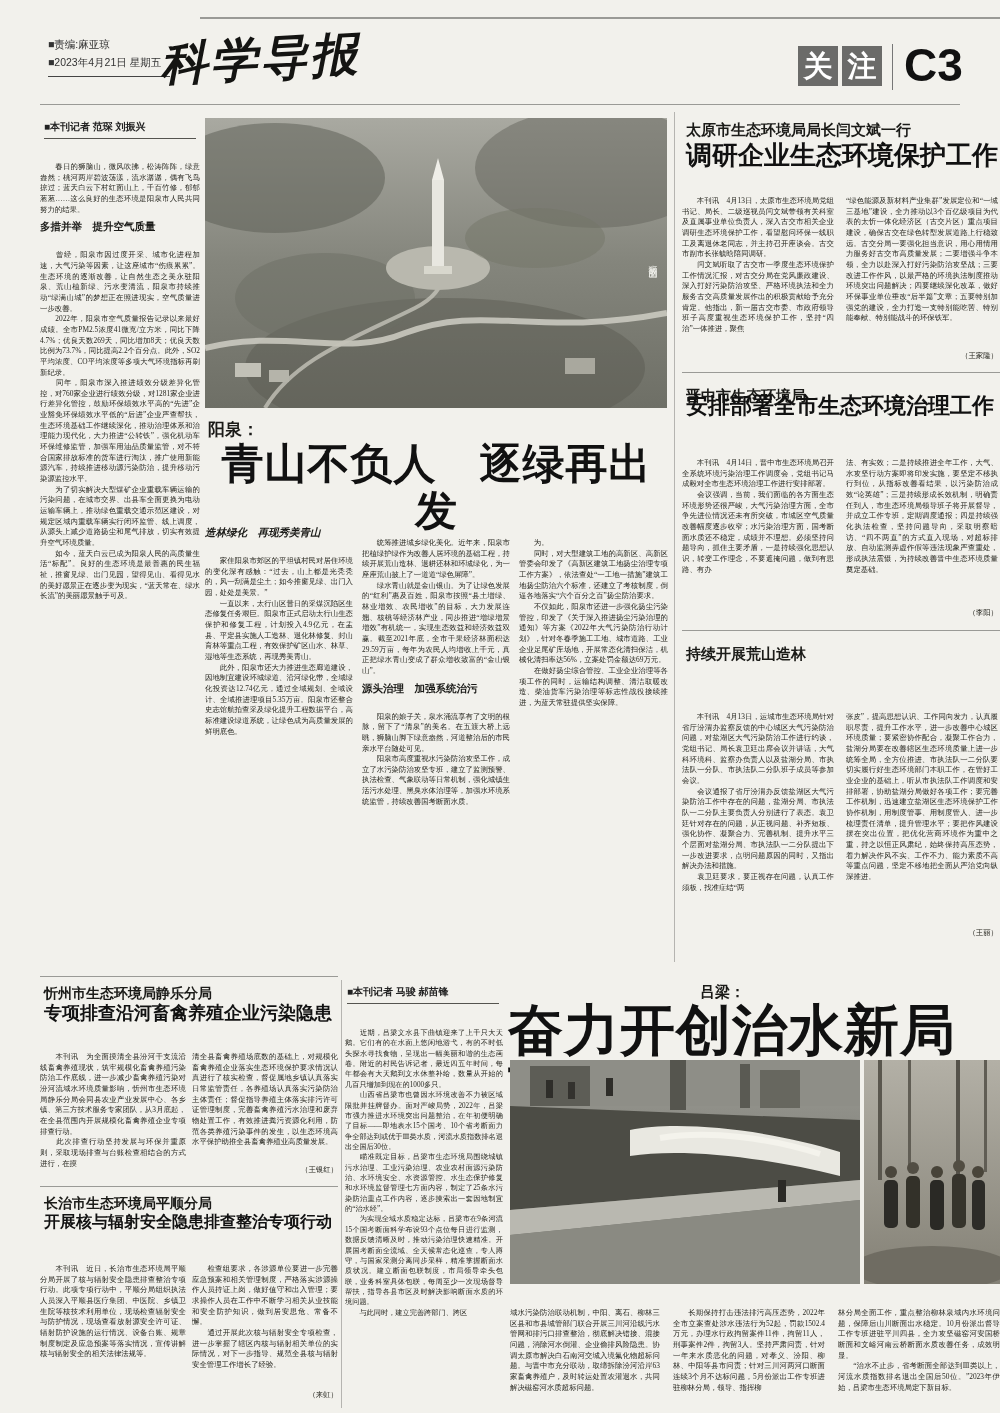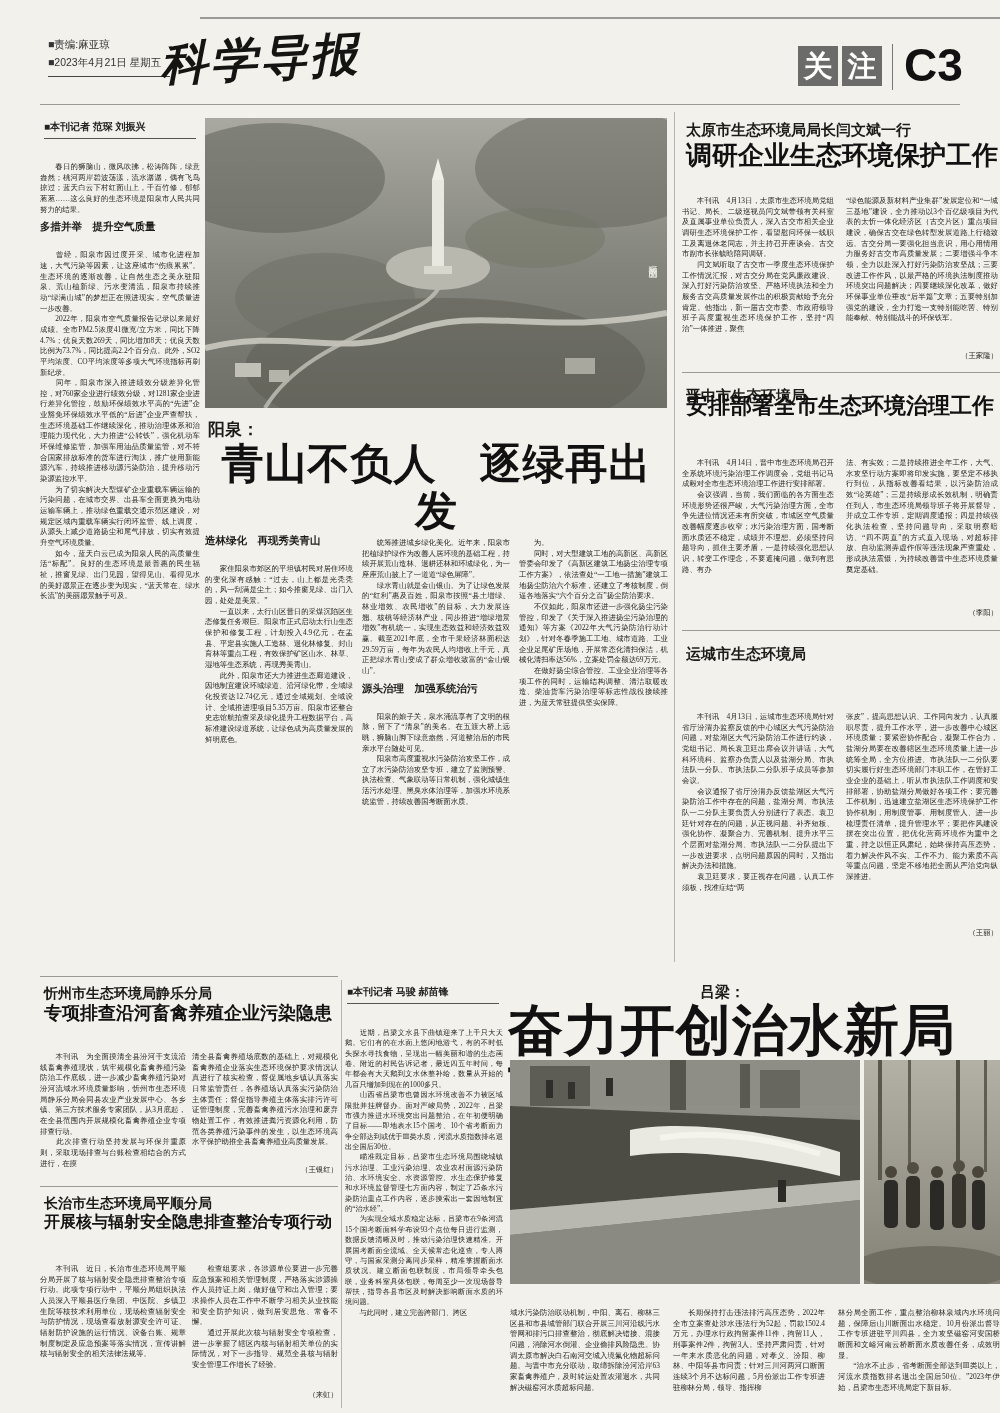--- a/index.html
+++ b/index.html
@@ -79,21 +79,21 @@
       <rect x="360" y="240" width="30" height="16" fill="#a9a89e"></rect>
       <ellipse cx="330" cy="120" rx="70" ry="30" fill="#747568" opacity="0.5"></ellipse>
     </svg>
     <div class="abs vlabel" style="right:8px;top:140px;">狮脑山</div>
   </div>
 
   <div class="abs kicker" style="left:208px;top:418px;font-size:17px;">阳泉：</div>
   <div class="abs headline" style="left:205px;top:440px;width:463px;font-size:42px;text-align:center;letter-spacing:1px;">青山不负人　逐绿再出发</div>
 
   <div class="abs" style="left:205px;top:522px;width:148px;height:438px;overflow:hidden;">
-    <div class="subhead" style="margin-top:12px;">造林绿化　再现秀美青山</div>
+    <div class="subhead" style="margin-top:4px;font-style:italic;">造林绿化　再现秀美青山</div>
     <div class="body-text">　　家住阳泉市郊区的平坦镇村民对居住环境的变化深有感触：“过去，山上都是光秃秃的，风一刮满是尘土；如今推窗见绿、出门入园，处处是美景。”
 　　一直以来，太行山区昔日的采煤沉陷区生态修复任务艰巨。阳泉市正式启动太行山生态保护和修复工程，计划投入4.9亿元，在盂县、平定县实施人工造林、退化林修复、封山育林等重点工程，有效保护矿区山水、林草、湿地等生态系统，再现秀美青山。
 　　此外，阳泉市还大力推进生态廊道建设，因地制宜建设环城绿道、沿河绿化带，全域绿化投资达12.74亿元，通过全域规划、全域设计、全域推进理项目5.35万亩。阳泉市还整合史志馆航拍查采及绿化提升工程数据平台，高标准建设绿道系统，让绿色成为高质量发展的鲜明底色。</div>
   </div>
   <div class="abs" style="left:362px;top:522px;width:148px;height:438px;overflow:hidden;">
     <div class="body-text">　　统筹推进城乡绿化美化。近年来，阳泉市把植绿护绿作为改善人居环境的基础工程，持续开展荒山造林、退耕还林和环城绿化，为一座座荒山披上了一道道“绿色屏障”。
 　　绿水青山就是金山银山。为了让绿色发展的“红利”惠及百姓，阳泉市按照“县土增绿、林业增效、农民增收”的目标，大力发展连翘、核桃等经济林产业，同步推进“增绿增景增效”有机统一，实现生态效益和经济效益双赢。截至2021年底，全市干果经济林面积达29.59万亩，每年为农民人均增收上千元，真正把绿水青山变成了群众增收致富的“金山银山”。</div>
     <div class="subhead">源头治理　加强系统治污</div>
     <div class="body-text">　　阳泉的娘子关，泉水涌流享有了文明的根脉，留下了“清泉”的美名。在五渡大桥上远眺，狮脑山脚下绿意盎然，河道整治后的市民亲水平台随处可见。
 　　阳泉市高度重视水污染防治攻坚工作，成立了水污染防治攻坚专班，建立了监测预警、执法检查、气象联动等日常机制，强化城镇生活污水处理、黑臭水体治理等，加强水环境系统监管，持续改善国考断面水质。</div>
@@ -116,21 +116,21 @@
   <div class="abs rule" style="left:682px;top:372px;width:318px;height:1px;"></div>
 
   <div class="abs kicker" style="left:686px;top:387px;font-size:15px;">晋中市生态环境局</div>
   <div class="abs headline" style="left:686px;top:394px;width:314px;font-size:22px;">安排部署全市生态环境治理工作</div>
   <div class="abs body-text" style="left:682px;top:442px;width:152px;height:176px;">　　本刊讯　4月14日，晋中市生态环境局召开全系统环境污染治理工作调度会，党组书记马成毅对全市生态环境治理工作进行安排部署。
 　　会议强调，当前，我们面临的各方面生态环境形势还很严峻，大气污染治理方面，全市争先进位情况还未有所突破，市城区空气质量改善幅度逐步收窄；水污染治理方面，国考断面水质还不稳定，成绩并不理想。必须坚持问题导向，抓住主要矛盾，一是持续强化思想认识，转变工作理念，不要遮掩问题，做到有思路、有办</div>
   <div class="abs body-text" style="left:846px;top:442px;width:152px;height:164px;">法、有实效；二是持续推进全年工作，大气、水攻坚行动方案即将印发实施，要坚定不移执行到位，从指标改善看结果，以污染防治成效“论英雄”；三是持续形成长效机制，明确责任到人，市生态环境局领导班子将开展督导，并成立工作专班，定期调度通报；四是持续强化执法检查，坚持问题导向，采取明察暗访、“四不两直”的方式直入现场，对超标排放、自动监测弄虚作假等违法现象严查重处，形成执法震慑，为持续改善晋中生态环境质量奠定基础。</div>
   <div class="abs sign" style="left:846px;top:608px;width:152px;">（李阳）</div>
   <div class="abs rule" style="left:682px;top:630px;width:318px;height:1px;"></div>
 
-  <div class="abs kicker" style="left:686px;top:645px;font-size:15px;">运城市生态环境局</div>
+  <div class="abs kicker" style="left:686px;top:645px;font-size:15px;">持续开展荒山造林</div>
   <div class="abs body-text" style="left:682px;top:696px;width:152px;height:244px;">　　本刊讯　4月13日，运城市生态环境局针对省厅汾渭办监察反馈的中心城区大气污染防治问题，对盐湖区大气污染防治工作进行约谈，党组书记、局长袁卫廷出席会议并讲话，大气科环境科、监察办负责人以及盐湖分局、市执法队一分队、市执法队二分队班子成员等参加会议。
 　　会议通报了省厅汾渭办反馈盐湖区大气污染防治工作中存在的问题，盐湖分局、市执法队一二分队主要负责人分别进行了表态。袁卫廷针对存在的问题，从正视问题、补齐短板、强化协作、凝聚合力、完善机制、提升水平三个层面对盐湖分局、市执法队一二分队提出下一步改进要求，点明问题原因的同时，又指出解决办法和措施。
 　　袁卫廷要求，要正视存在问题，认真工作须板，找准症结“两</div>
   <div class="abs body-text" style="left:846px;top:696px;width:152px;height:232px;">张皮”，提高思想认识、工作同向发力，认真履职尽责，提升工作水平，进一步改善中心城区环境质量；要紧密协作配合，凝聚工作合力，盐湖分局要在改善辖区生态环境质量上进一步统筹全局，全方位推进、市执法队一二分队要切实履行好生态环境部门本职工作，在管好工业企业的基础上，听从市执法队工作调度和安排部署，协助盐湖分局做好各项工作；要完善工作机制，迅速建立盐湖区生态环境保护工作协作机制，用制度管事、用制度管人、进一步梳理责任清单，提升管理水平；要把作风建设摆在突出位置，把优化营商环境作为重中之重，持之以恒正风肃纪，始终保持高压态势，着力解决作风不实、工作不力、能力素质不高等重点问题，坚定不移地把全面从严治党向纵深推进。</div>
   <div class="abs sign" style="left:846px;top:928px;width:152px;">（王丽）</div>
 
   <div class="abs rule" style="left:40px;top:976px;width:298px;height:1px;"></div>
 
   <div class="abs kicker" style="left:44px;top:985px;font-size:14px;">忻州市生态环境局静乐分局</div>
   <div class="abs headline" style="left:44px;top:1003px;width:294px;font-size:18px;">专项排查沿河畜禽养殖企业污染隐患</div>

